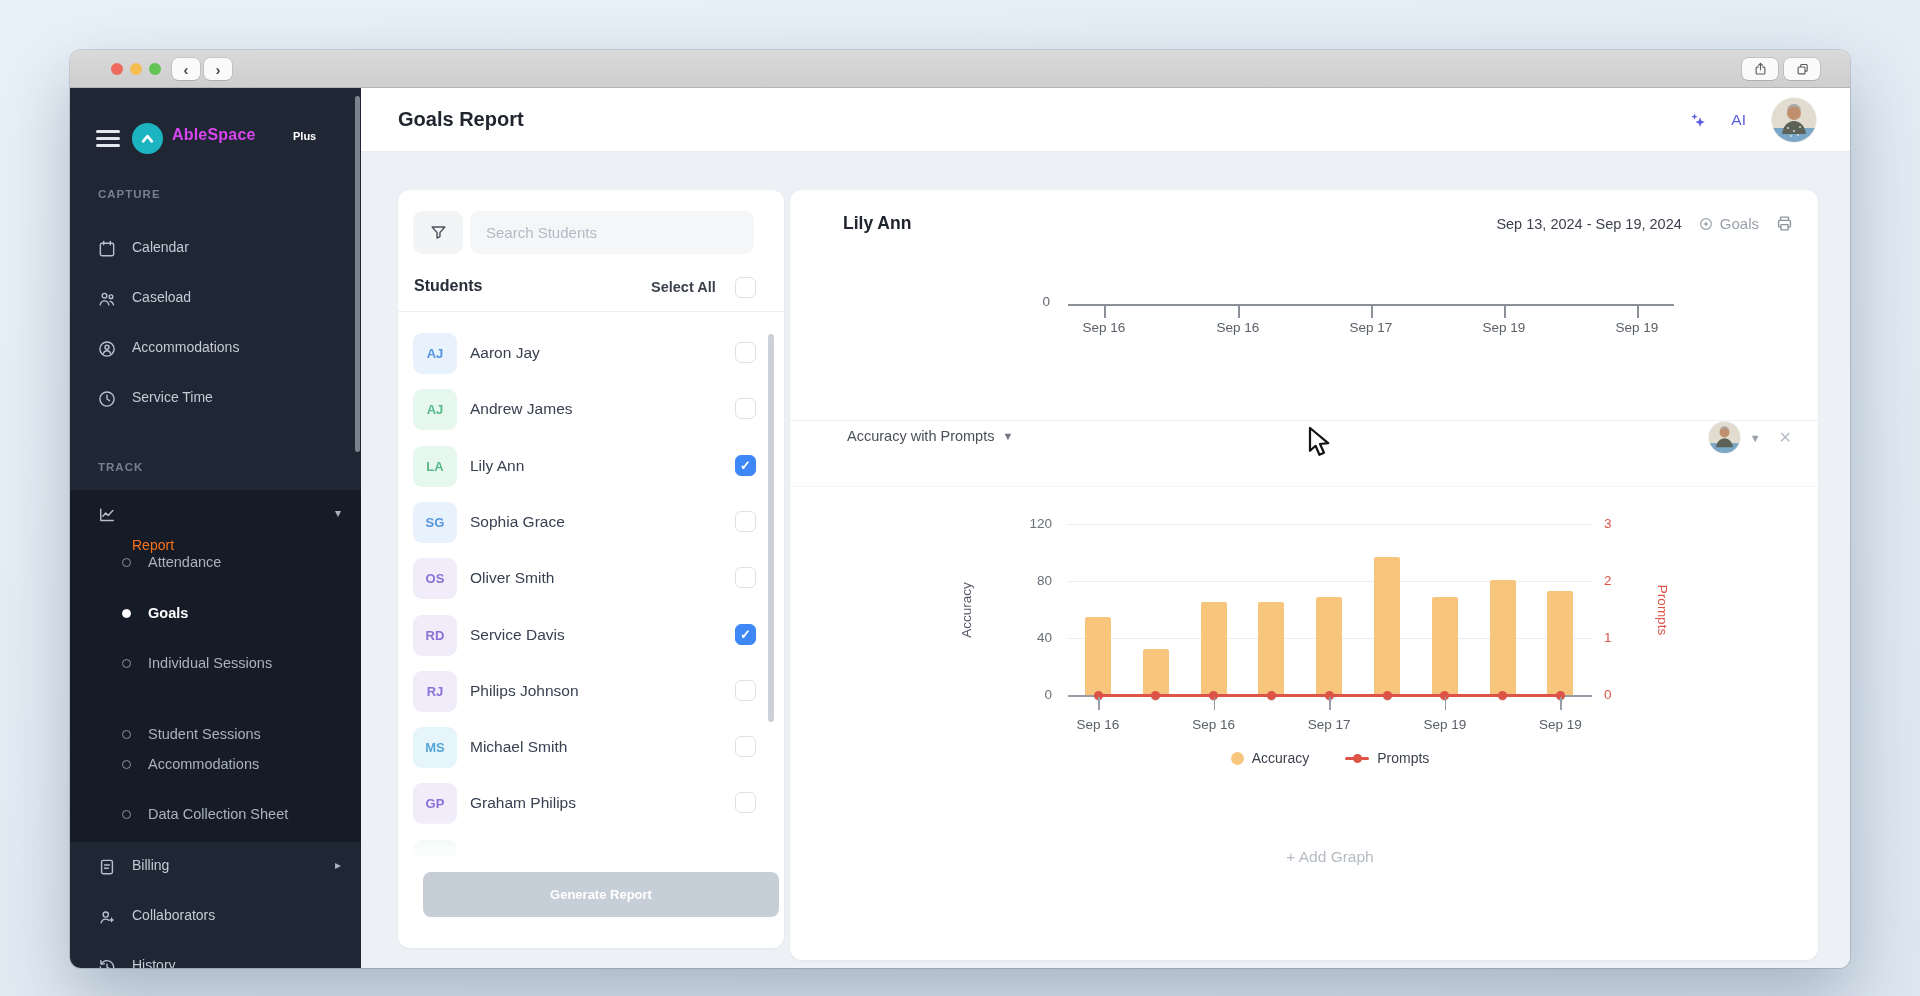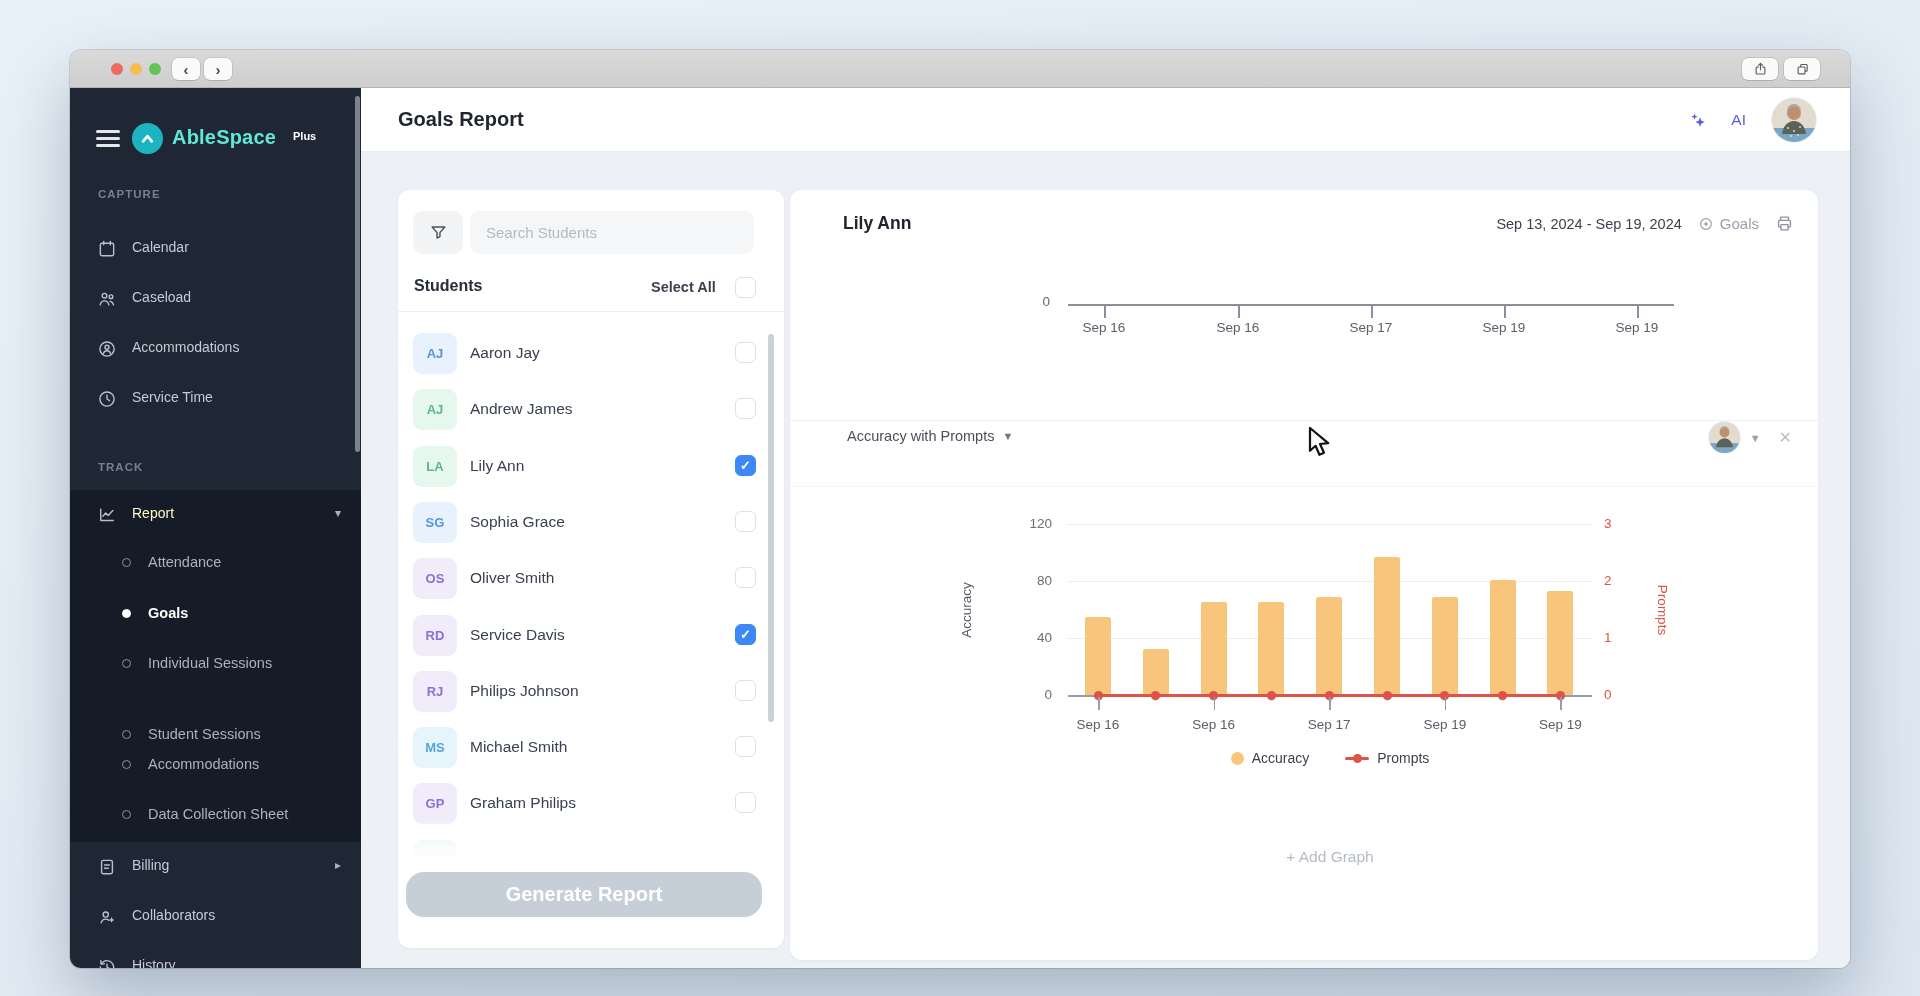--- a/index.html
+++ b/index.html
@@ -17,21 +17,21 @@
 .navbtn.back{left:102px}.navbtn.fwd{left:134px}
 .tbbtn{position:absolute;top:8px;width:36px;height:22px;border:0;border-radius:6px;background:#fafafa;box-shadow:0 0 0 .5px rgba(0,0,0,.18),0 1px 1px rgba(0,0,0,.08);display:flex;align-items:center;justify-content:center;color:#5a5a5a}
 .tbbtn.share{left:1672px}.tbbtn.copy{left:1714px}
 .app{position:absolute;left:0;top:38px;right:0;bottom:0}
 
 .sidebar{position:absolute;left:0;top:0;width:291px;height:100%;background:#1f2634;overflow:hidden}
 .brand-row{position:absolute;left:0;top:28px;height:44px;width:100%}
 .hamburger{position:absolute;left:26px;top:14px;width:24px;height:17px;cursor:pointer}
 .hamburger i{display:block;height:2.6px;background:#e3e7ee;border-radius:2px;margin-bottom:4.4px}
 .logo-circle{position:absolute;left:62px;top:7px;width:31px;height:31px;border-radius:50%;background:#1cb4c0;display:flex;align-items:center;justify-content:center}
-.brand-name{position:absolute;left:102px;top:10px;font-size:20px;font-weight:bold;color:#5eead4;letter-spacing:.2px}
+.brand-name{position:absolute;left:102px;top:10px;font-size:16px;font-weight:bold;color:#d946ef;letter-spacing:.2px}
 .plan-badge{position:absolute;left:223px;top:14px;font-size:11px;font-weight:bold;color:#fff}
 .side-label{position:absolute;left:28px;font-size:11.5px;font-weight:bold;letter-spacing:1px;color:#78808f}
 .group-bg{position:absolute;left:0;width:100%;background:#151b27}
 .side-item{position:absolute;left:0;width:100%;height:40px;cursor:pointer}
 .side-item .s-ic{position:absolute;left:27px;top:10px;width:20px;height:20px;color:#b9c0cd}
 .side-item .s-txt{position:absolute;left:62px;top:10px;font-size:14px;color:#c4cad6}
 .side-item .s-caret{position:absolute;right:20px;top:11px;font-size:12px;color:#aab1bf}
 .side-sub{position:absolute;left:0;width:100%;height:36px;cursor:pointer}
 .side-sub .dot{position:absolute;left:52px;top:12px;width:9px;height:9px;border-radius:50%;border:1.6px solid #8b93a2}
 .side-sub.active .dot{background:#fff;border-color:#fff}
@@ -63,21 +63,21 @@
 .st-row{position:absolute;left:0;width:100%;height:44px}
 .st-badge{position:absolute;left:15px;top:1px;width:44px;height:41px;border-radius:9px;display:flex;align-items:center;justify-content:center;font-size:13px;font-weight:bold}
 .st-badge.blue{background:#e8f2fd;color:#5494dd}
 .st-badge.green{background:#e6f7ee;color:#58b98a}
 .st-badge.purple{background:#f0ecfa;color:#8a70d6}
 .st-badge.cyan{background:#e6f5fb;color:#55a6d8}
 .st-name{position:absolute;left:72px;top:12px;font-size:15.5px;color:#394050}
 .st-cbox{left:337px;top:10px}
 .list-fade{position:absolute;left:1px;right:1px;top:628px;height:56px;background:linear-gradient(rgba(255,255,255,0),#fff 75%);pointer-events:none}
 .list-scrollbar{position:absolute;left:370px;top:144px;width:6px;height:388px;border-radius:3px;background:#ccd1d8}
-.generate{position:absolute;left:8px;top:682px;width:356px;height:45px;border:0;border-radius:18px;background:#c6ced7;color:#fff;font-size:20px;font-weight:bold;font-family:"Liberation Sans",sans-serif;cursor:pointer}
+.generate{position:absolute;left:25px;top:682px;width:356px;height:45px;border:0;border-radius:8px;background:#c6ced7;color:#fff;font-size:13px;font-weight:bold;font-family:"Liberation Sans",sans-serif;cursor:pointer}
 
 .report-card{left:429px;top:38px;width:1028px;height:770px}
 .rp-name{position:absolute;left:53px;top:23px;font-size:17.5px;font-weight:bold;color:#20242e}
 .rp-right{position:absolute;right:24px;top:24px;display:flex;align-items:center;gap:16px}
 .rp-date{font-size:14.5px;color:#3c414d;font-weight:500;cursor:pointer}
 .rp-goals{display:flex;align-items:center;gap:6px;color:#9ba1ab;font-size:15px;cursor:pointer}
 .rp-print{color:#8d939d;cursor:pointer;display:flex}
 .ta-zero{position:absolute;left:228px;top:104px;width:32px;text-align:right;font-size:13.5px;color:#5f6570}
 .ta-line{position:absolute;left:278px;top:114px;width:606px;height:1.5px;background:#8a8f98}
 .ta-tick{position:absolute;top:115px;width:1.5px;height:13px;background:#8a8f98}
@@ -192,21 +192,21 @@
             </div>
             <div class="side-label" style="top: 373px;">TRACK</div>
             <div class="group-bg" style="top: 402px; height: 352px;"></div>
             <div class="side-item" style="top: 407px;">
               <span class="s-ic">
                 <svg fill="none" stroke="currentColor" stroke-width="1.7" stroke-linecap="round" stroke-linejoin="round" width="20" height="20" viewBox="0 0 24 24">
                   <path d="M4.5 5v13.5h15"></path>
                   <path d="M7 13.5 10.5 9.5l3 3L19 6.5"></path>
                 </svg>
               </span>
-              <span class="s-txt" style="color: #fef9c3;">Report</span>
+              <span class="s-txt" style="color: #f97316; margin-top: 32px;">Report</span>
               <span class="s-caret">▾</span>
             </div>
             <div class="side-sub" style="top: 458px;">
               <span class="dot"></span>
               <span class="sub-txt">Attendance</span>
             </div>
             <div class="side-sub active" style="top: 509px;">
               <span class="dot"></span>
               <span class="sub-txt">Goals</span>
             </div>

